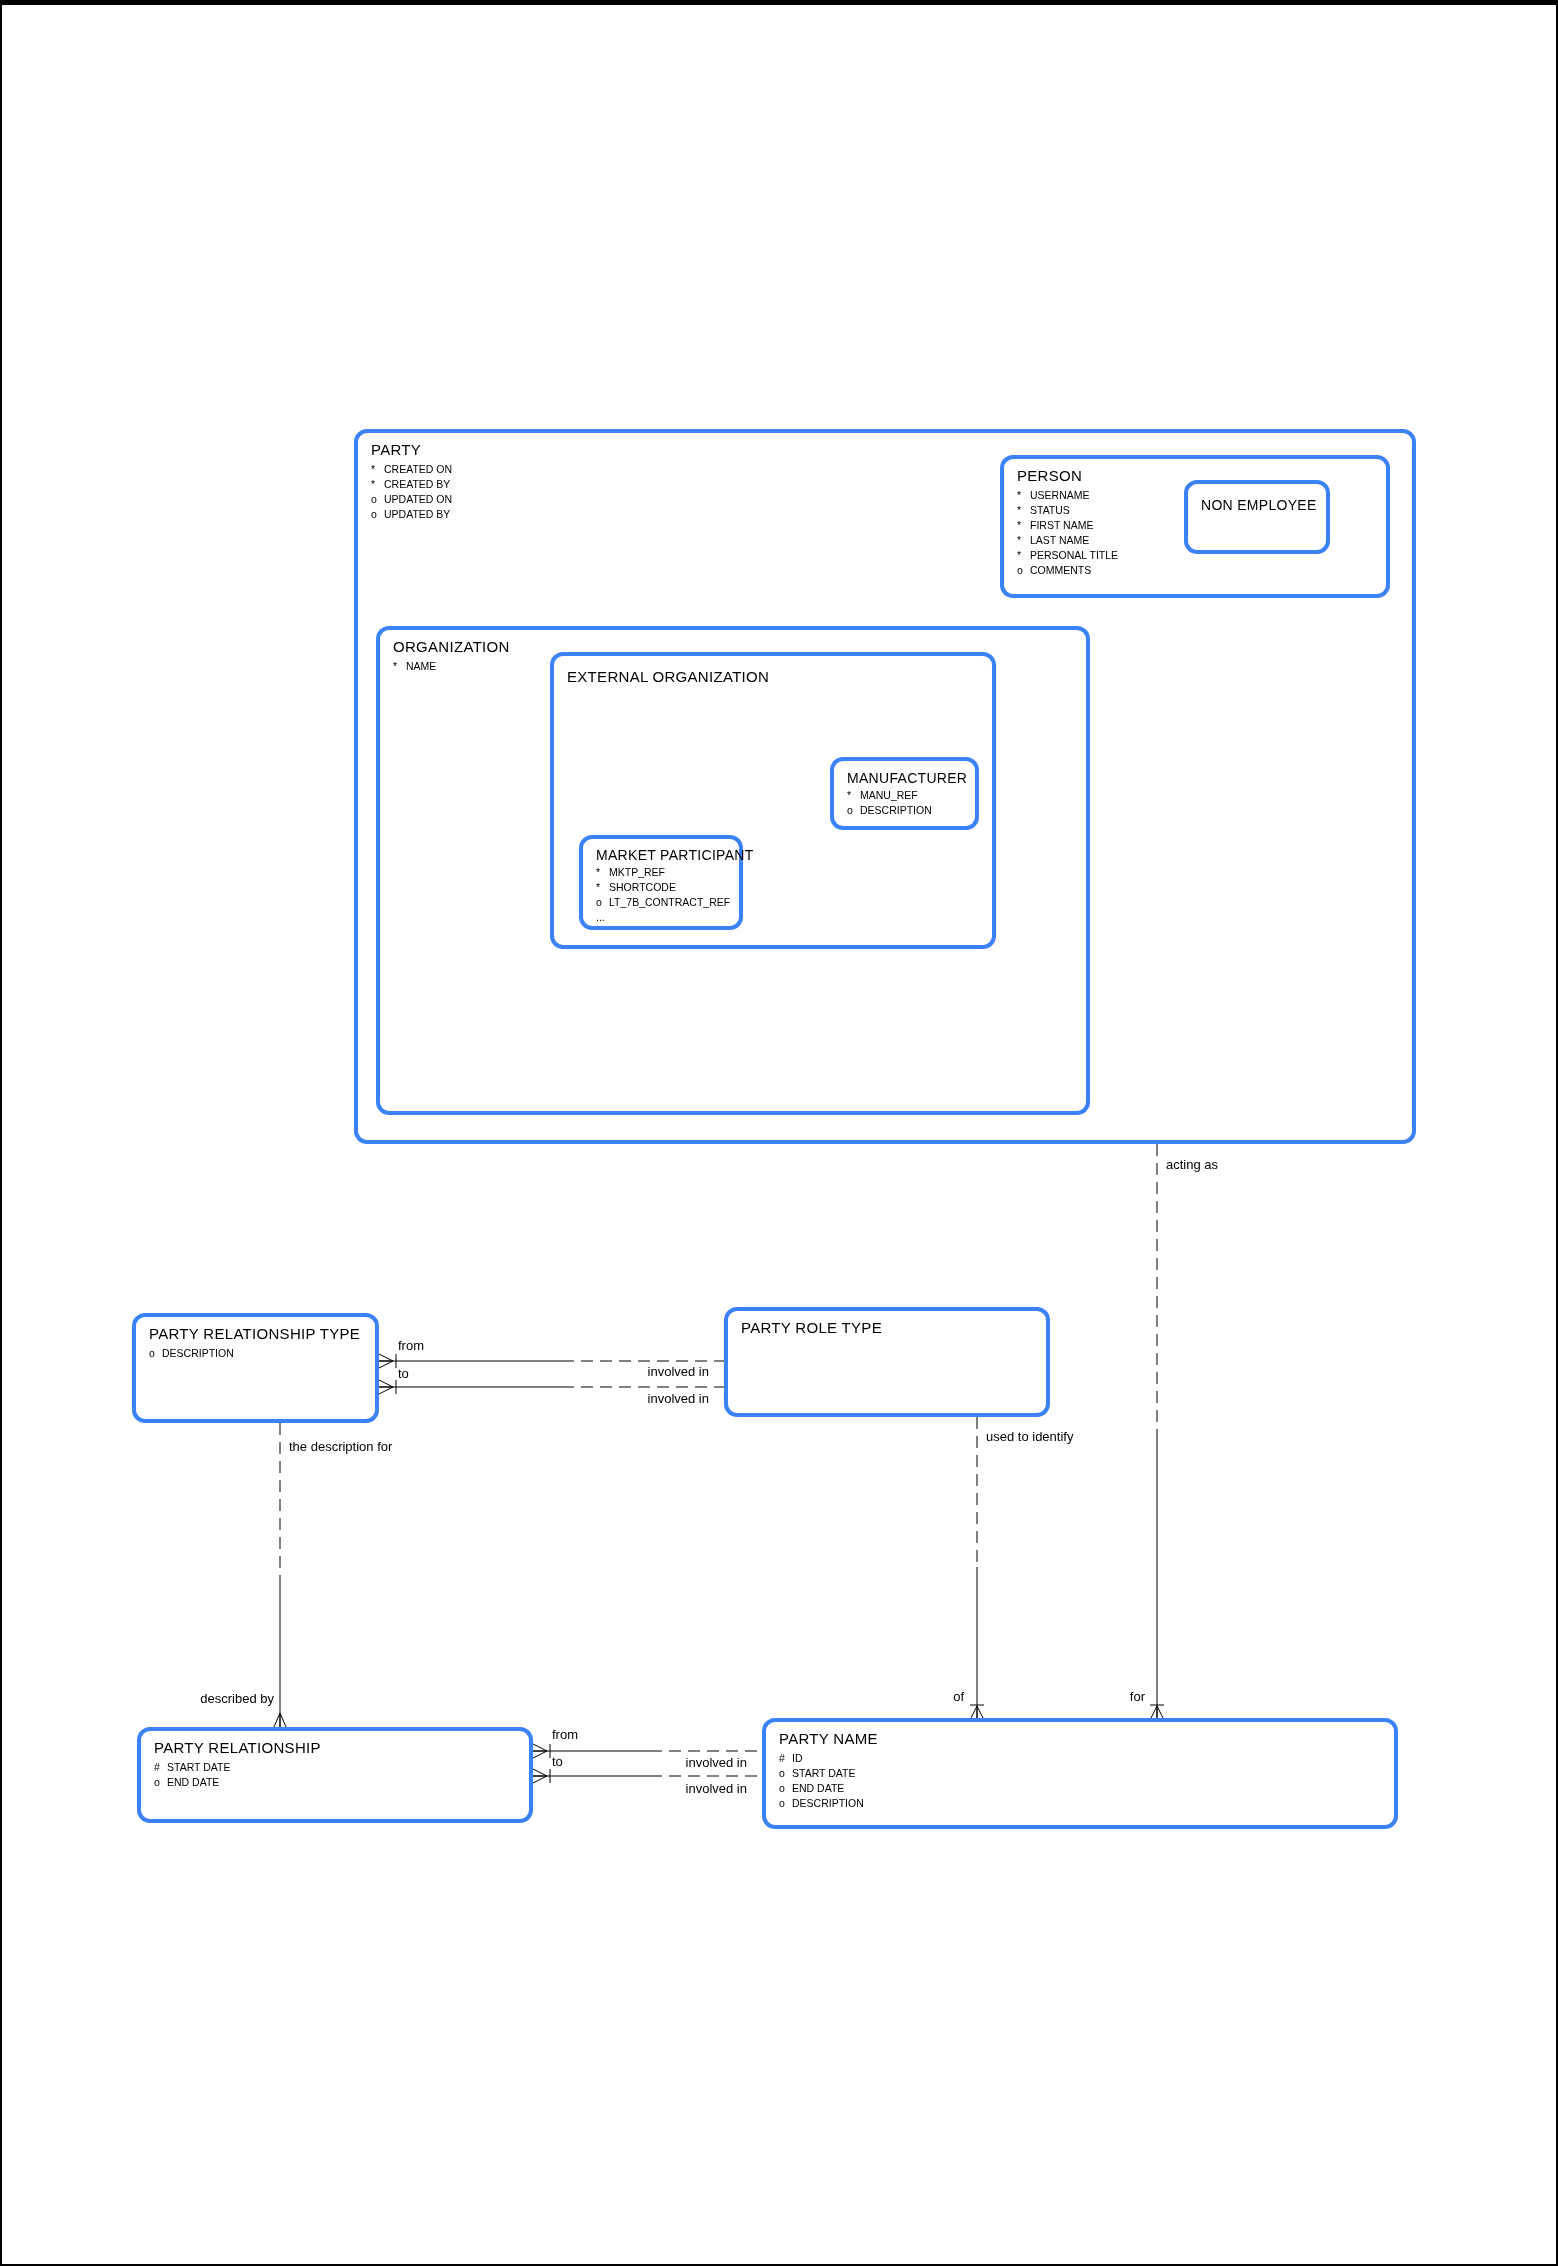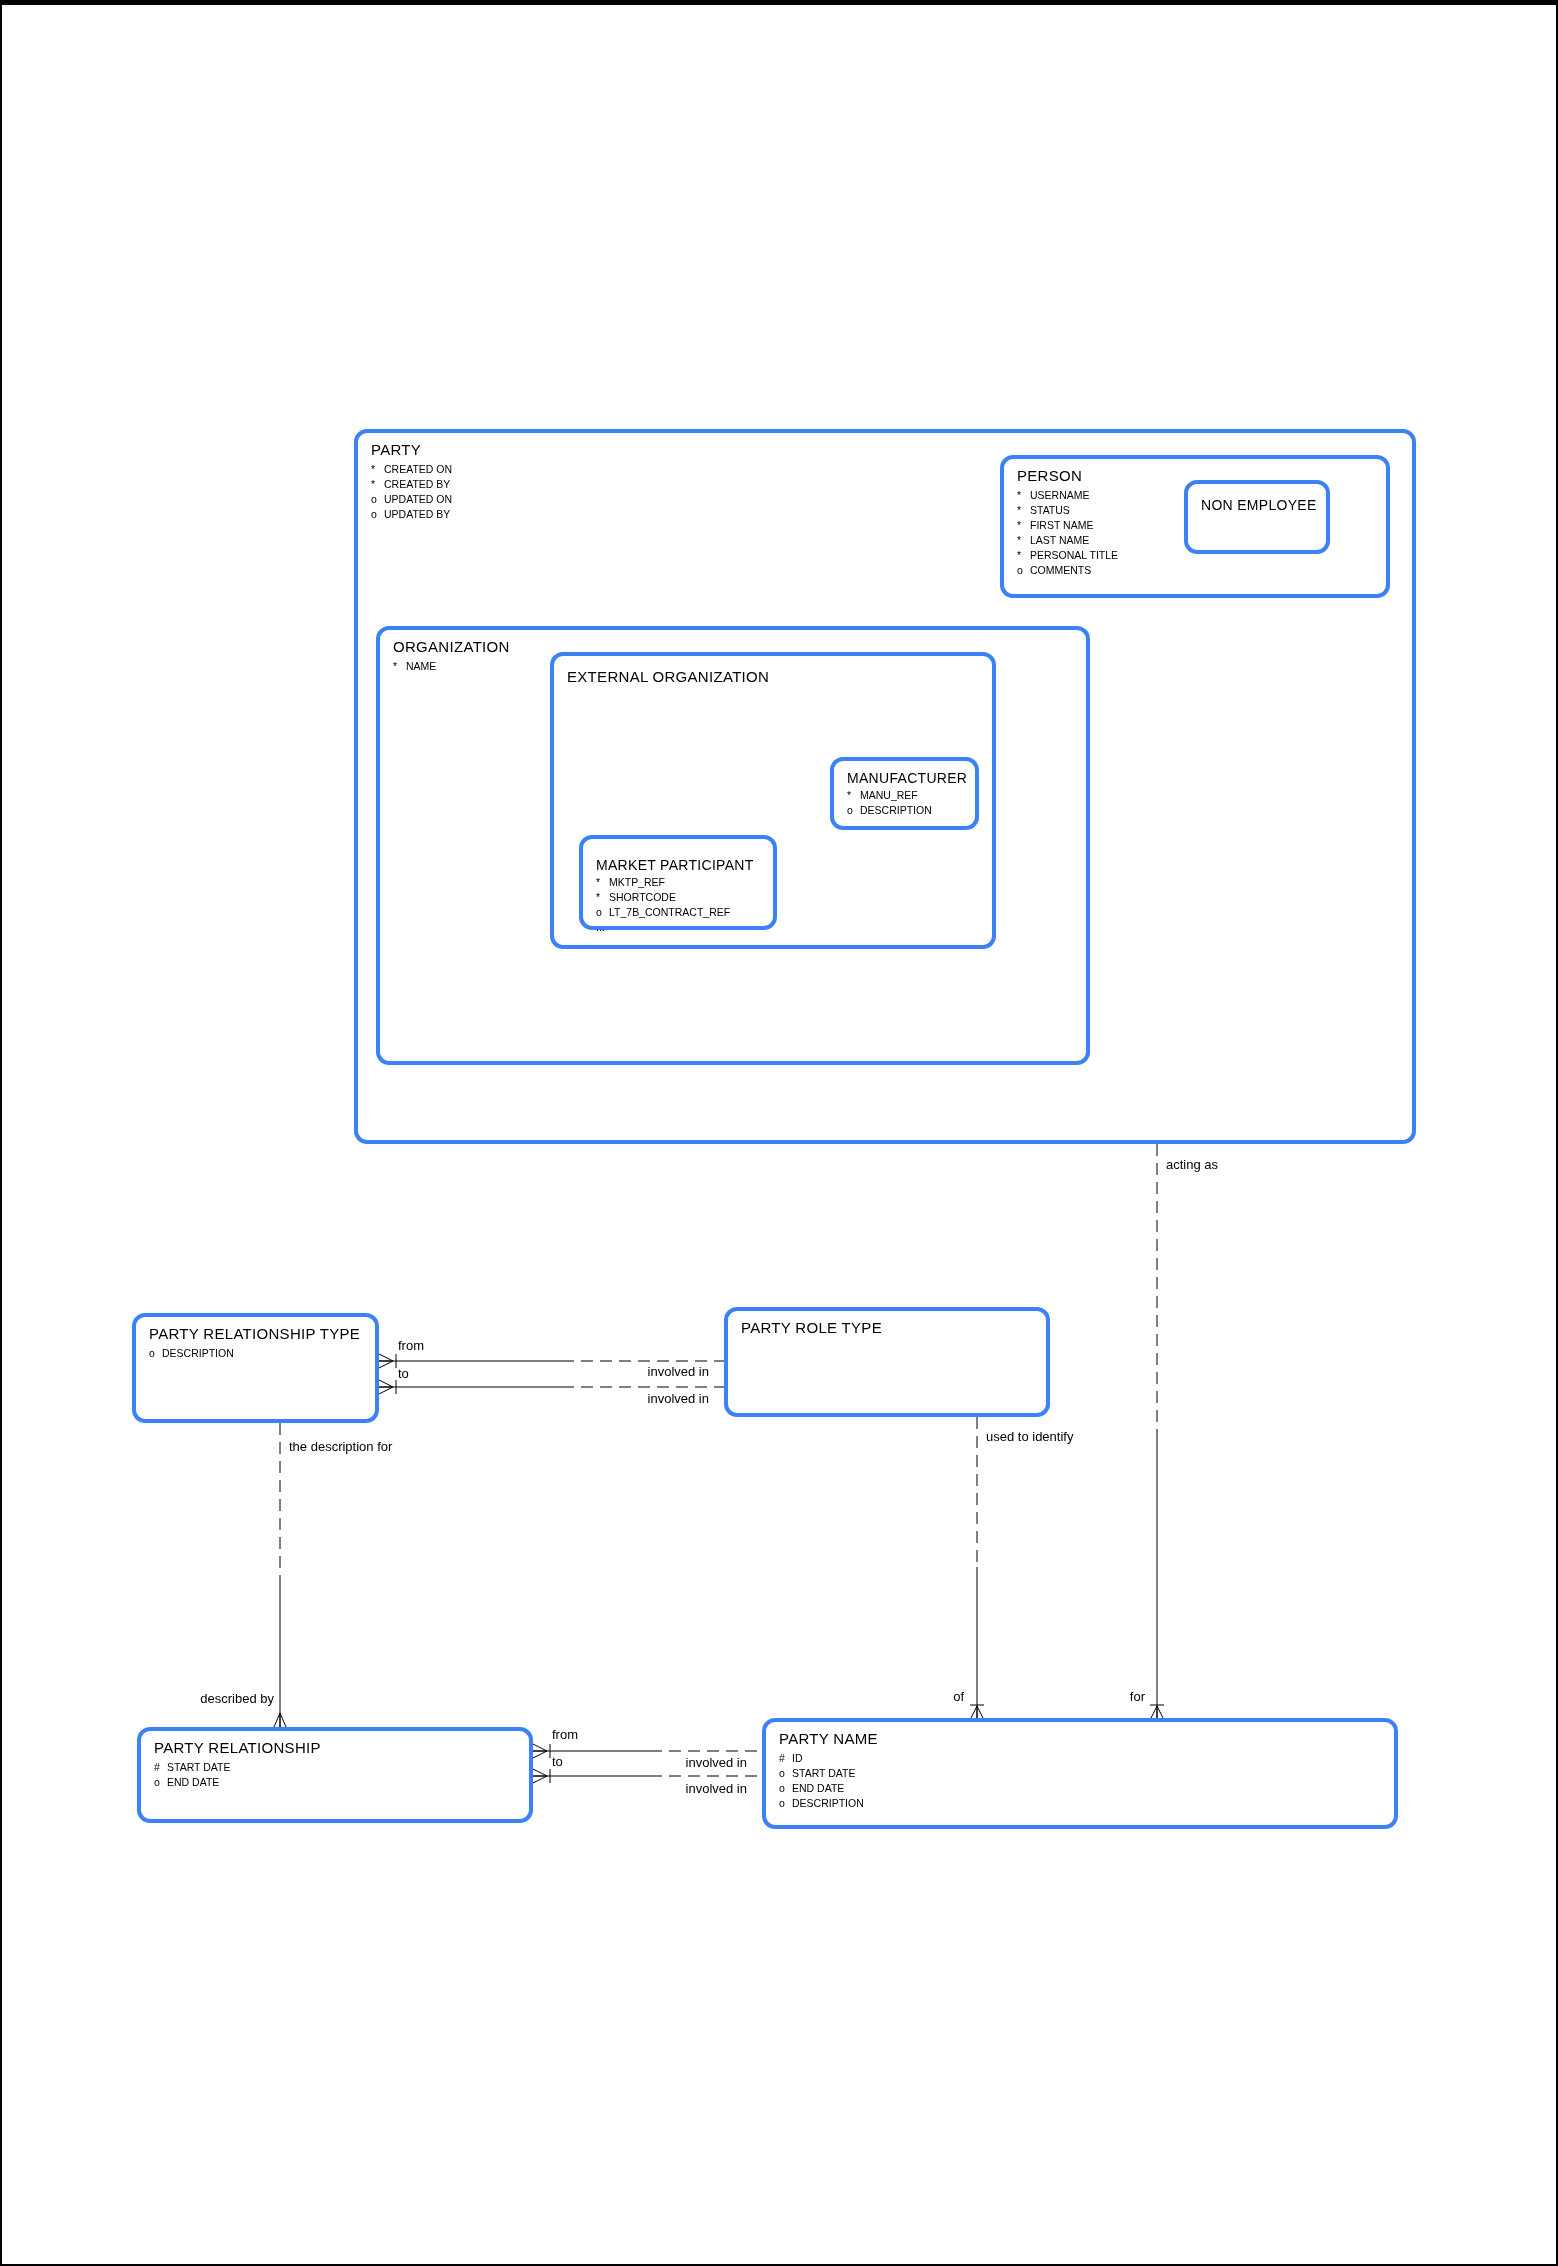--- a/index.html
+++ b/index.html
@@ -152,21 +152,21 @@
           <span class="m">o</span>
           <span>COMMENTS</span>
         </div>
     </div>
   </div>
 
   <div class="entity" style="left:1182px;top:475px;width:146px;height:74px;padding-top:12px;">
     <div class="etitle" style="font-size:14px;">NON EMPLOYEE</div>
   </div>
 
-  <div class="entity" style="left:374px;top:621px;width:714px;height:439px;">
+  <div class="entity" style="left:374px;top:621px;width:714px;height:489px;">
     <div class="etitle">ORGANIZATION</div>
     <div class="attrs">
       <div class="attr">
           <span class="m">*</span>
           <span>NAME</span>
         </div>
     </div>
   </div>
 
   <div class="entity" style="left:548px;top:647px;width:446px;height:297px;padding-top:12px;">
@@ -180,21 +180,21 @@
           <span class="m">*</span>
           <span>MANU_REF</span>
         </div>
       <div class="attr">
           <span class="m">o</span>
           <span>DESCRIPTION</span>
         </div>
     </div>
   </div>
 
-  <div class="entity" style="left:577px;top:830px;width:198px;height:95px;padding-top:17px;">
+  <div class="entity" style="left:577px;top:830px;width:164px;height:95px;padding-top:7px;">
     <div class="etitle" style="font-size:14px;">MARKET PARTICIPANT</div>
     <div class="attrs" style="margin-top:1px;">
       <div class="attr">
           <span class="m">*</span>
           <span>MKTP_REF</span>
         </div>
       <div class="attr">
           <span class="m">*</span>
           <span>SHORTCODE</span>
         </div>

